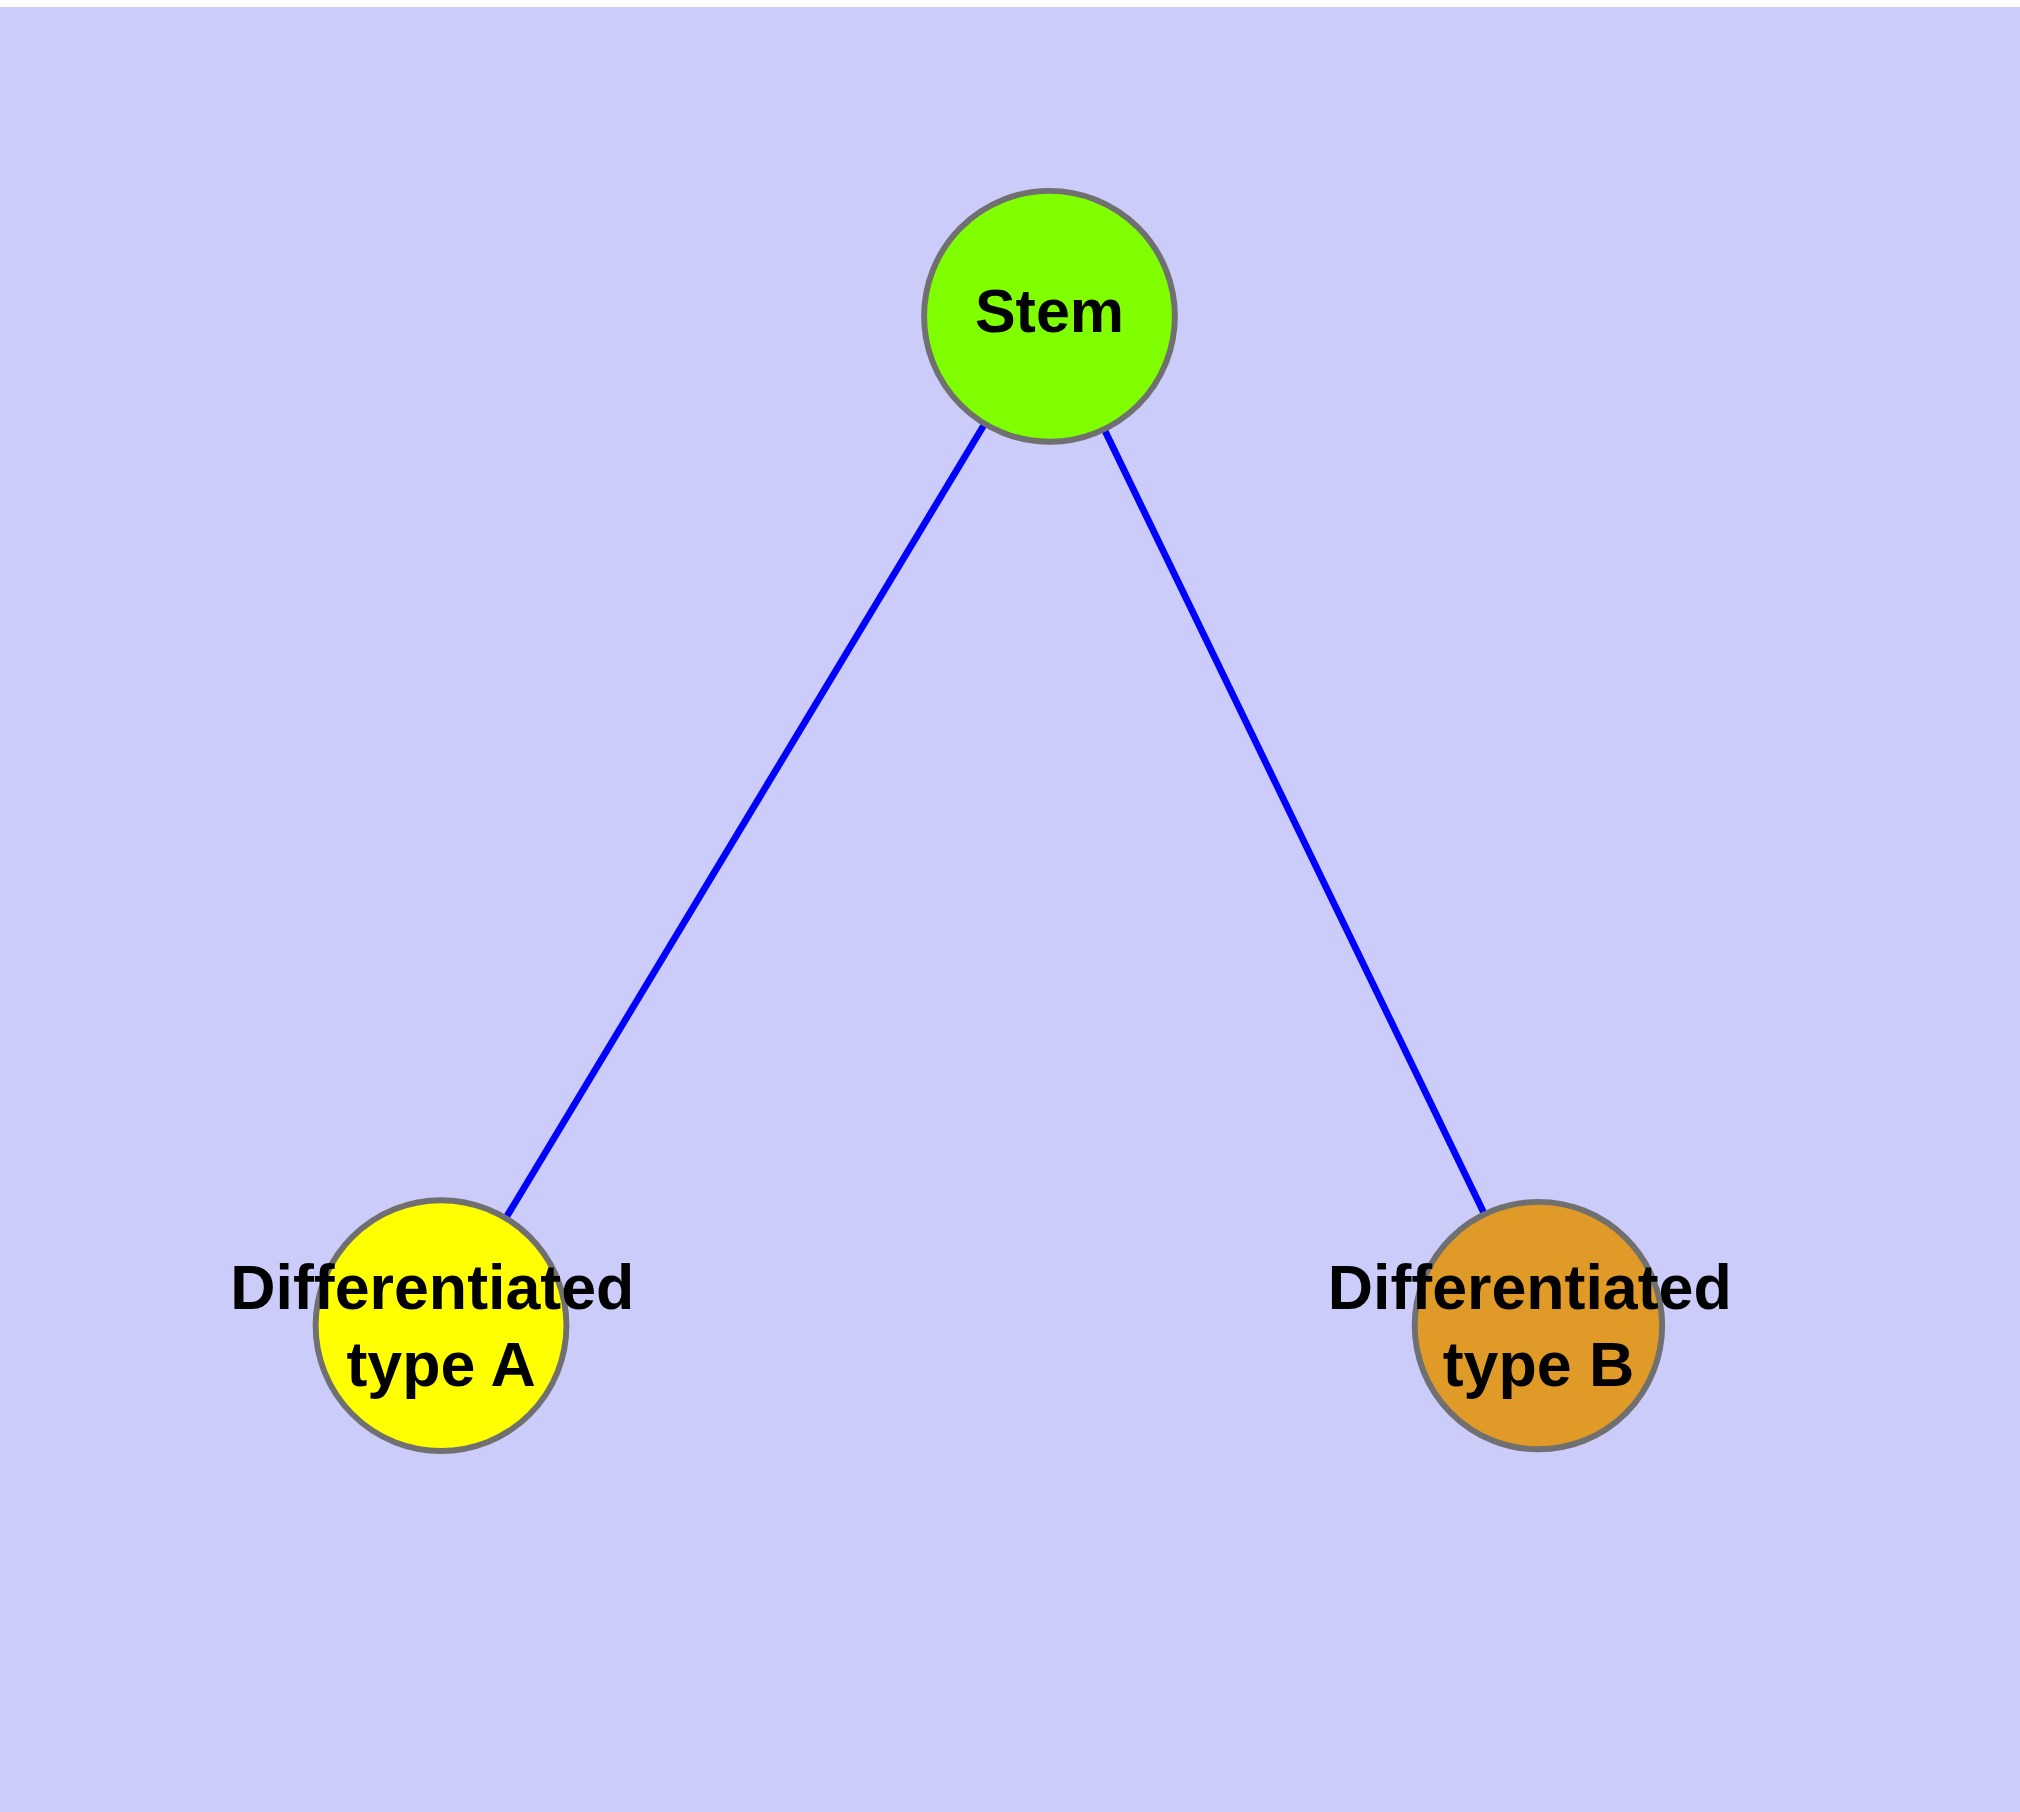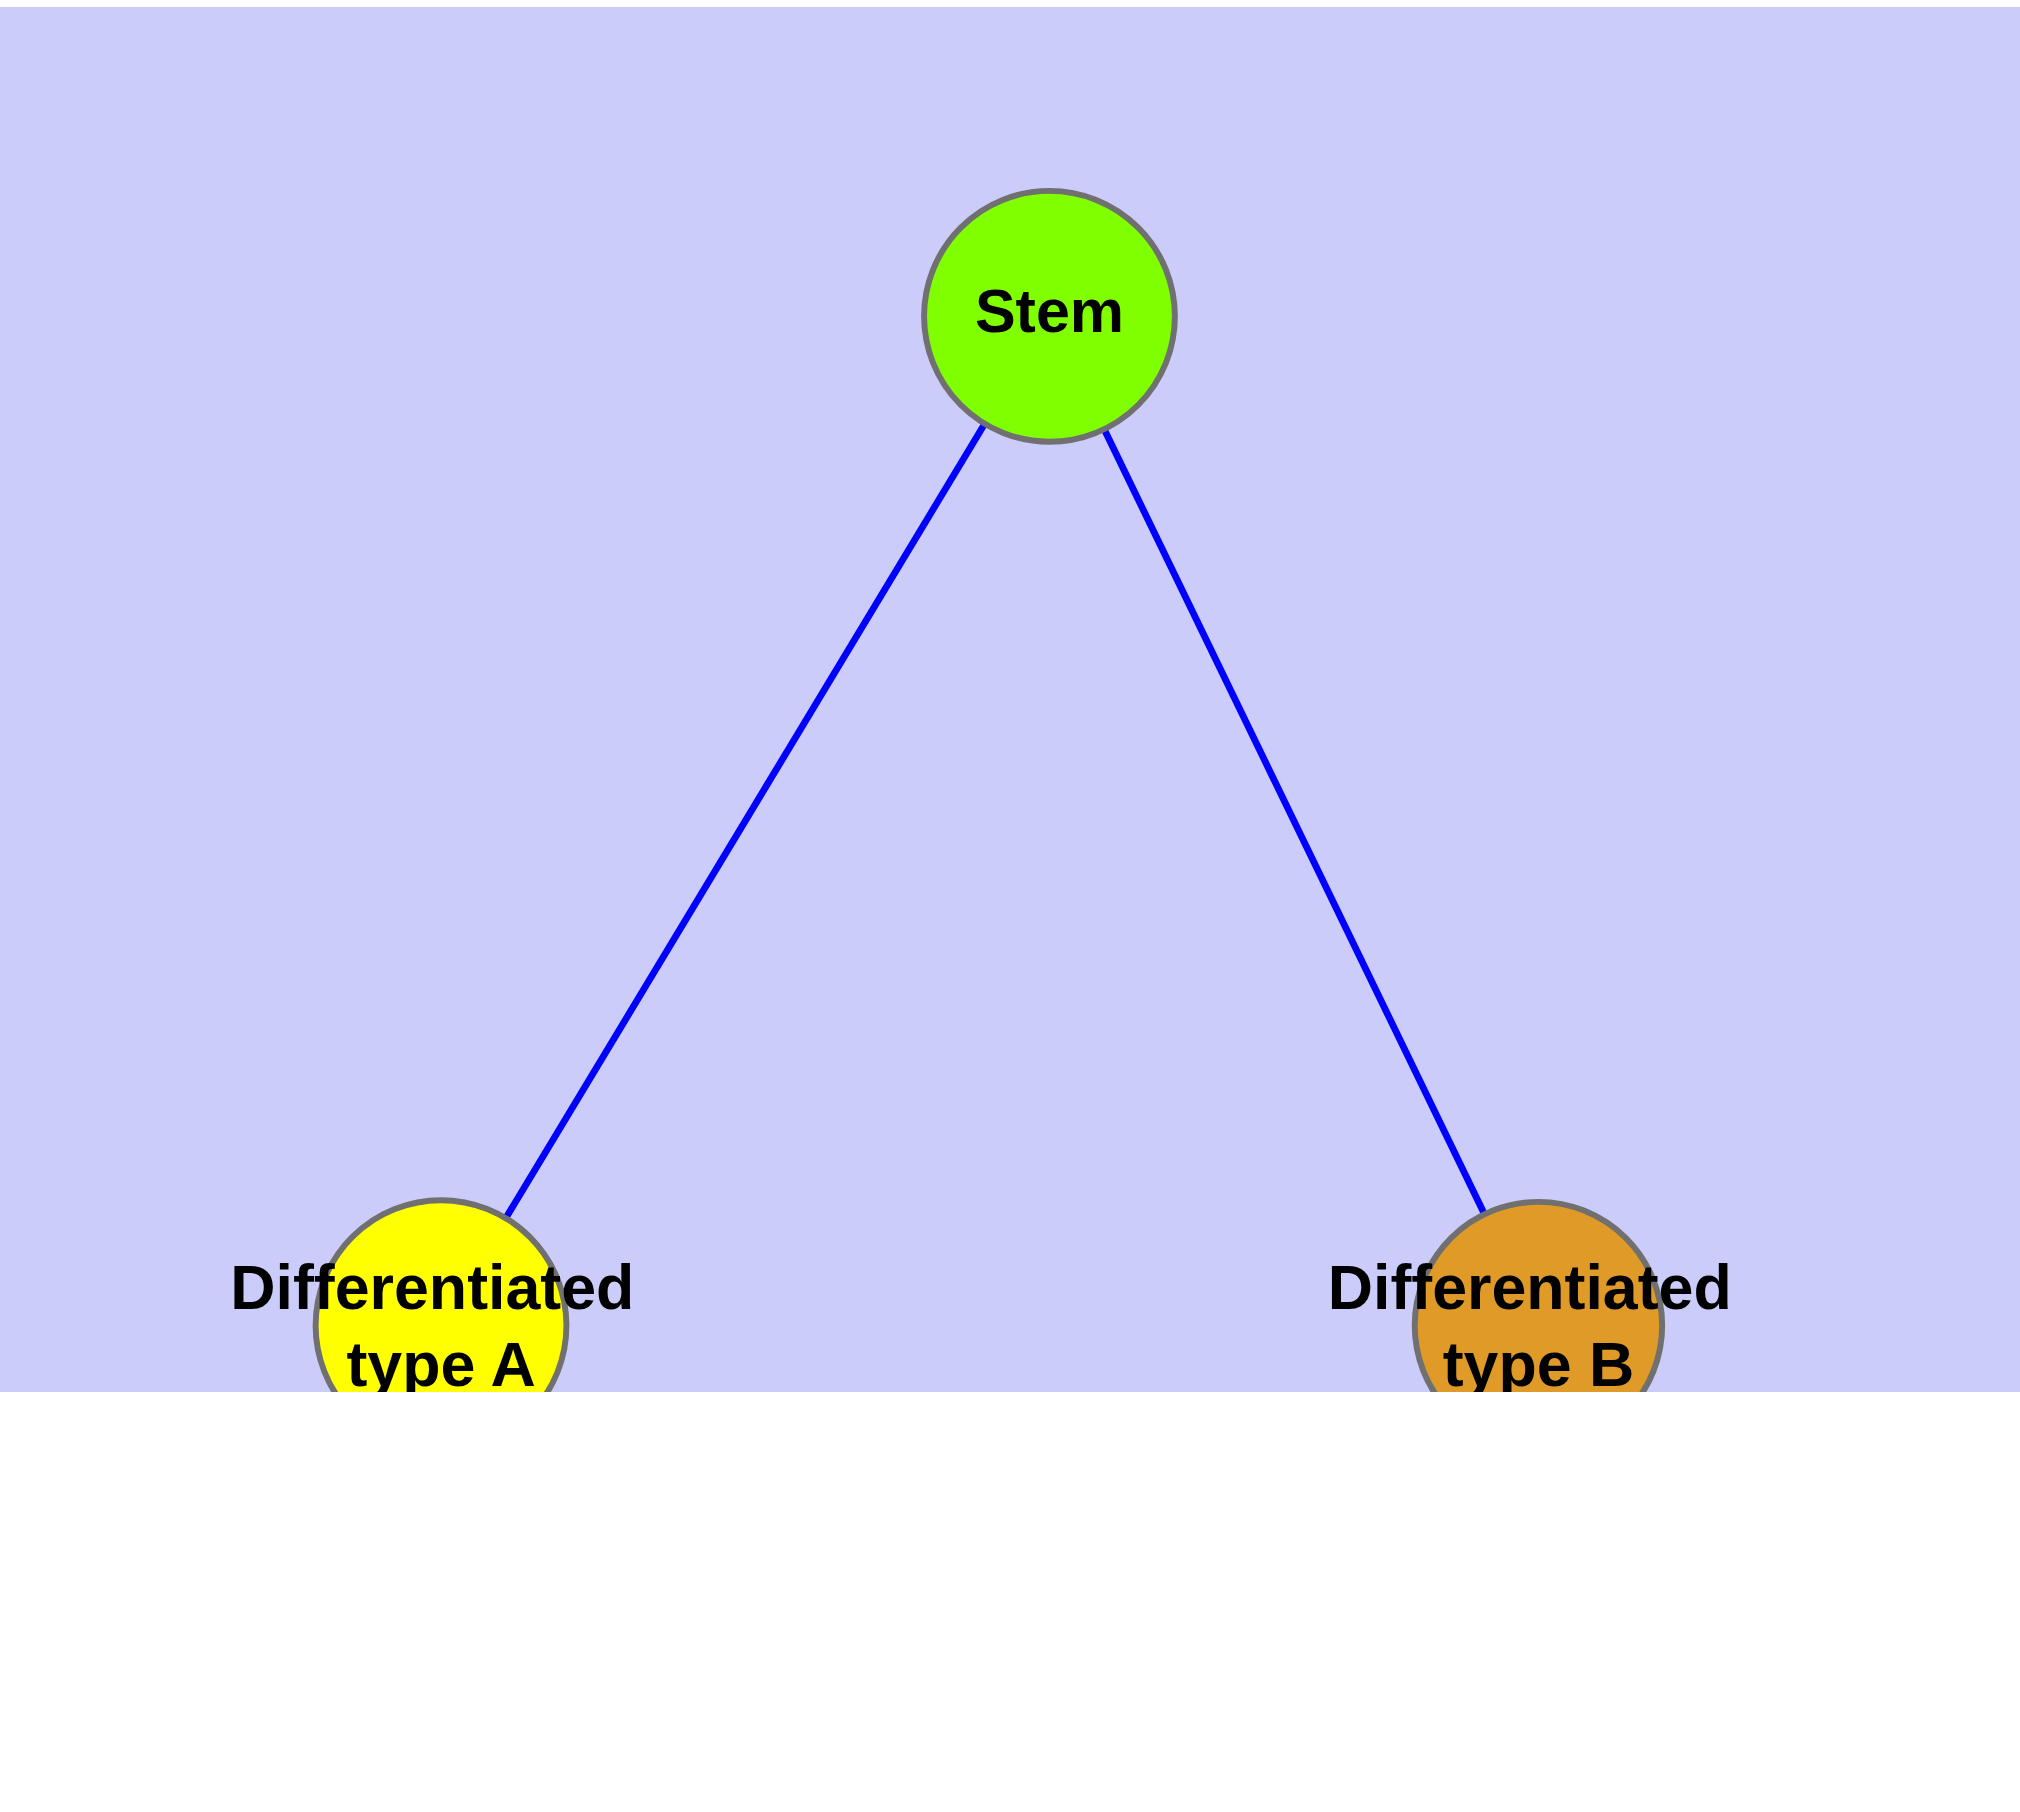--- a/index.html
+++ b/index.html
@@ -4,21 +4,21 @@
 <title>Cell Differentiation Graph</title>
 <style>
   html, body {
     margin: 0;
     padding: 0;
     background: #ffffff;
   }
   #canvas {
     position: relative;
     width: 2021px;
-    height: 1392px;
+    height: 1812px;
     overflow: hidden;
     background: #ffffff;
     font-family: "Liberation Sans", "DejaVu Sans", sans-serif;
   }
   #plot-area {
     position: absolute;
     left: 0;
     top: 6.8px;
     width: 2021px;
     height: 1805px;

